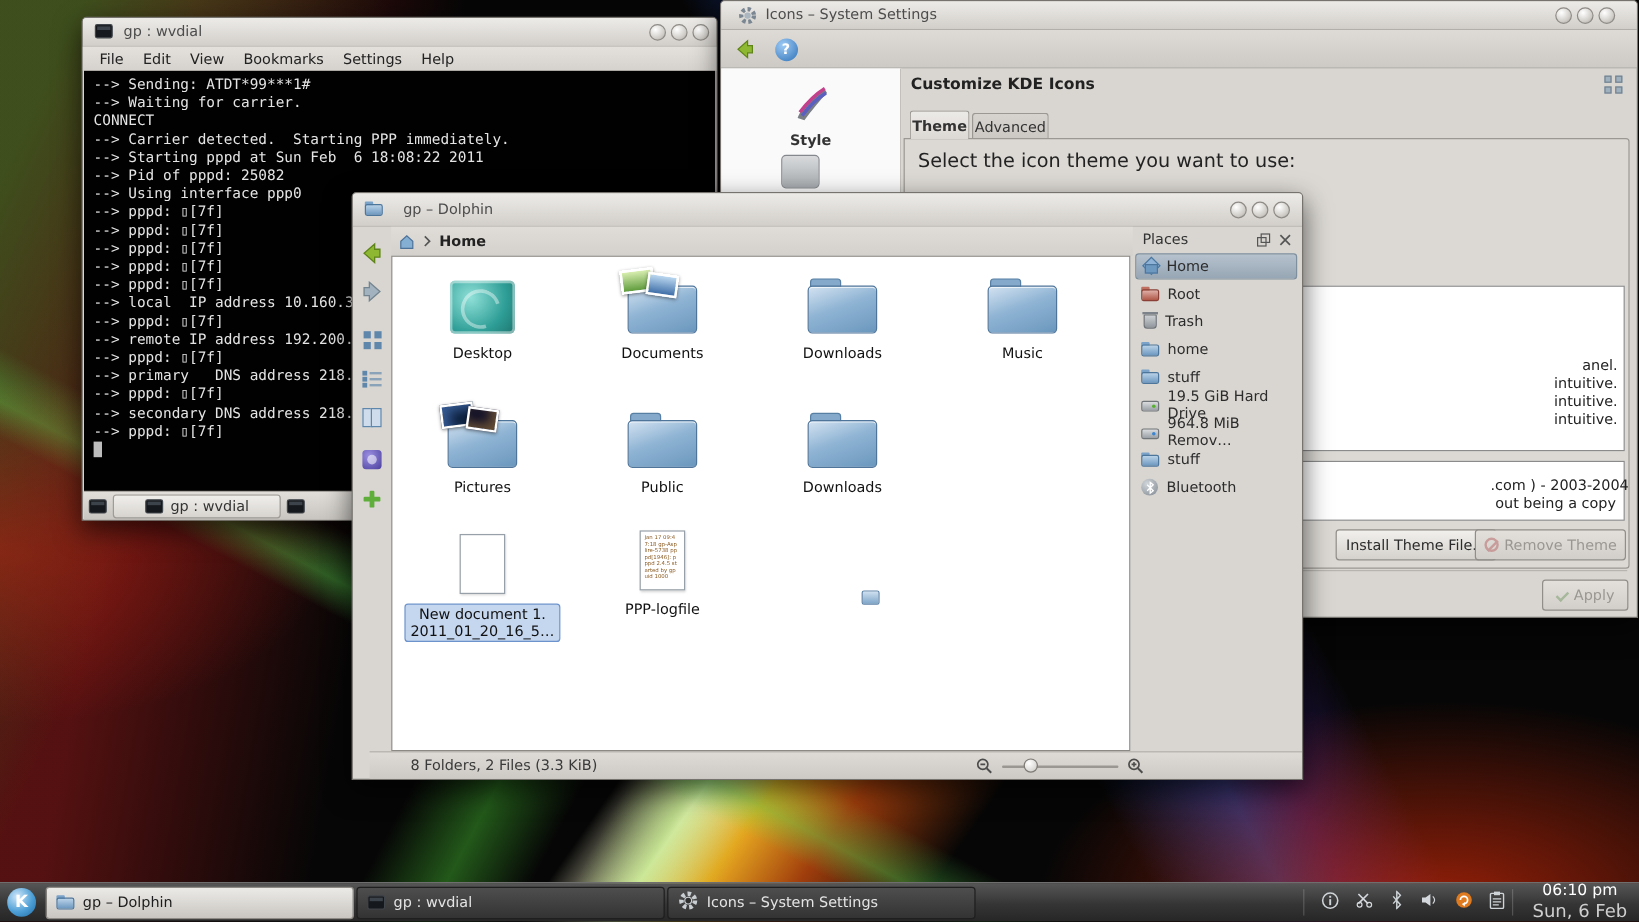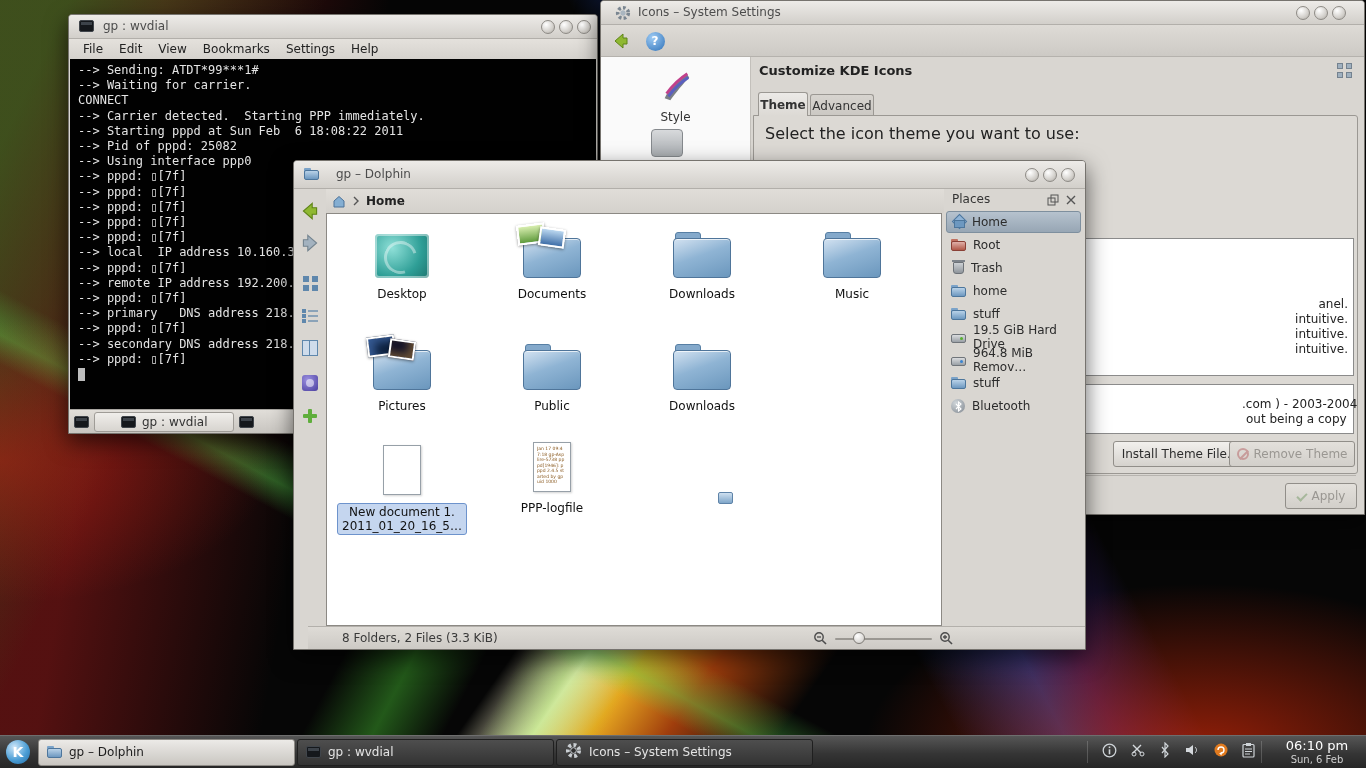--- a/index.html
+++ b/index.html
@@ -47,21 +47,21 @@
 
   
   .w-set{left:600px;top:0;width:765px;height:515px;z-index:20}
   .set-toolbar{position:absolute;top:24px;left:0;right:0;height:32px;background:linear-gradient(#dedbd6,#cdcac5);border-bottom:1px solid #b5b2ad}
   .tool-btn{position:absolute;top:3px;width:28px;height:26px;border-radius:3px;display:flex;align-items:center;justify-content:center}
   .help-circle{width:19px;height:19px;border-radius:50%;background:radial-gradient(circle at 35% 30%,#9ecbf4,#2e71b8);
     color:#fff;font-size:12px;font-weight:bold;text-align:center;line-height:19px}
   .drop-caret{position:absolute;left:60px;top:40px;width:0;height:0;border:3px solid transparent;border-top-color:#333}
   .set-sidebar{position:absolute;left:0;top:56px;bottom:0;width:150px;background:#fafafa;border-right:1px solid #c3c0bb}
   .side-item{position:absolute;left:10px;right:10px;top:8px;text-align:center;padding:4px 0;border-radius:4px}
-  .side-label{font-size:12px;font-weight:normal;color:#333;margin-top:3px}
+  .side-label{font-size:12px;font-weight:bold;color:#333;margin-top:3px}
   .side-item2{position:absolute;left:50px;top:72px;width:32px;height:28px;border-radius:4px;
     background:linear-gradient(#d8dadc,#a7abaf);border:1px solid #85898d}
   .set-heading{position:absolute;left:158px;top:62px;font-size:13px;font-weight:bold;color:#222}
   .corner-dots{position:absolute;left:736px;top:62px;width:16px;height:16px}
   .corner-dots i{position:absolute;width:6px;height:6px;background:#9fb0bf;border:1px solid #74828f}
   .tab{position:absolute;height:22px;font-size:12px;color:#333;display:flex;align-items:center;justify-content:center;
     border:1px solid #9b9893;border-bottom:none;border-radius:3px 3px 0 0;background:linear-gradient(#d7d4cf,#cbc8c3)}
   .tab.active{background:linear-gradient(#eceae7,#dcd9d4);height:24px;z-index:3;font-weight:bold}
   .tab-frame{position:absolute;left:152px;right:6px;top:114px;height:359px;border:1px solid #9b9893;border-radius:0 3px 3px 3px;background:#dcd9d4;z-index:1}
   .select-label{position:absolute;left:164px;top:123px;font-size:16px;color:#222;z-index:2}
@@ -152,21 +152,21 @@
   .klogo{width:24px;height:24px;border-radius:50%;background:radial-gradient(circle at 35% 30%,#cfe6f8,#4d9fd6 55%,#1f6aa5);
     color:#fff;font-weight:bold;font-size:14px;text-align:center;line-height:24px}
   .task{width:257px;height:27px;margin-left:2px;border:1px solid #1f1f1f;border-radius:3px;display:flex;align-items:center;gap:7px;
     padding:0 8px;font-size:12px;color:#e4e4e4;background:linear-gradient(#4e4e4e,#333)}
   .task.active{background:linear-gradient(#eceae7,#c9c6c1);color:#1c1c1c;border-color:#8d8a85}
   .task .lbl{white-space:nowrap;overflow:hidden;text-overflow:ellipsis}
   .tray{display:flex;align-items:center;gap:13px;margin-left:8px}
   .vsep{width:1px;height:22px;background:rgba(255,255,255,.18);margin:0 6px}
   .clock{text-align:center;color:#fff;line-height:1.15;margin:0 10px;min-width:78px}
   .clock .t{font-size:13px}
-  .clock .d{font-size:10px;color:#cfcfcf}
+  .clock .d{font-size:15px;color:#cfcfcf}
   .spacer{flex:1}
 </style>
 </head>
 <body>
 
 <div id="screen">
   <div class="wallpaper"></div>
 
   <div class="win w-term">
     <div class="titlebar">

